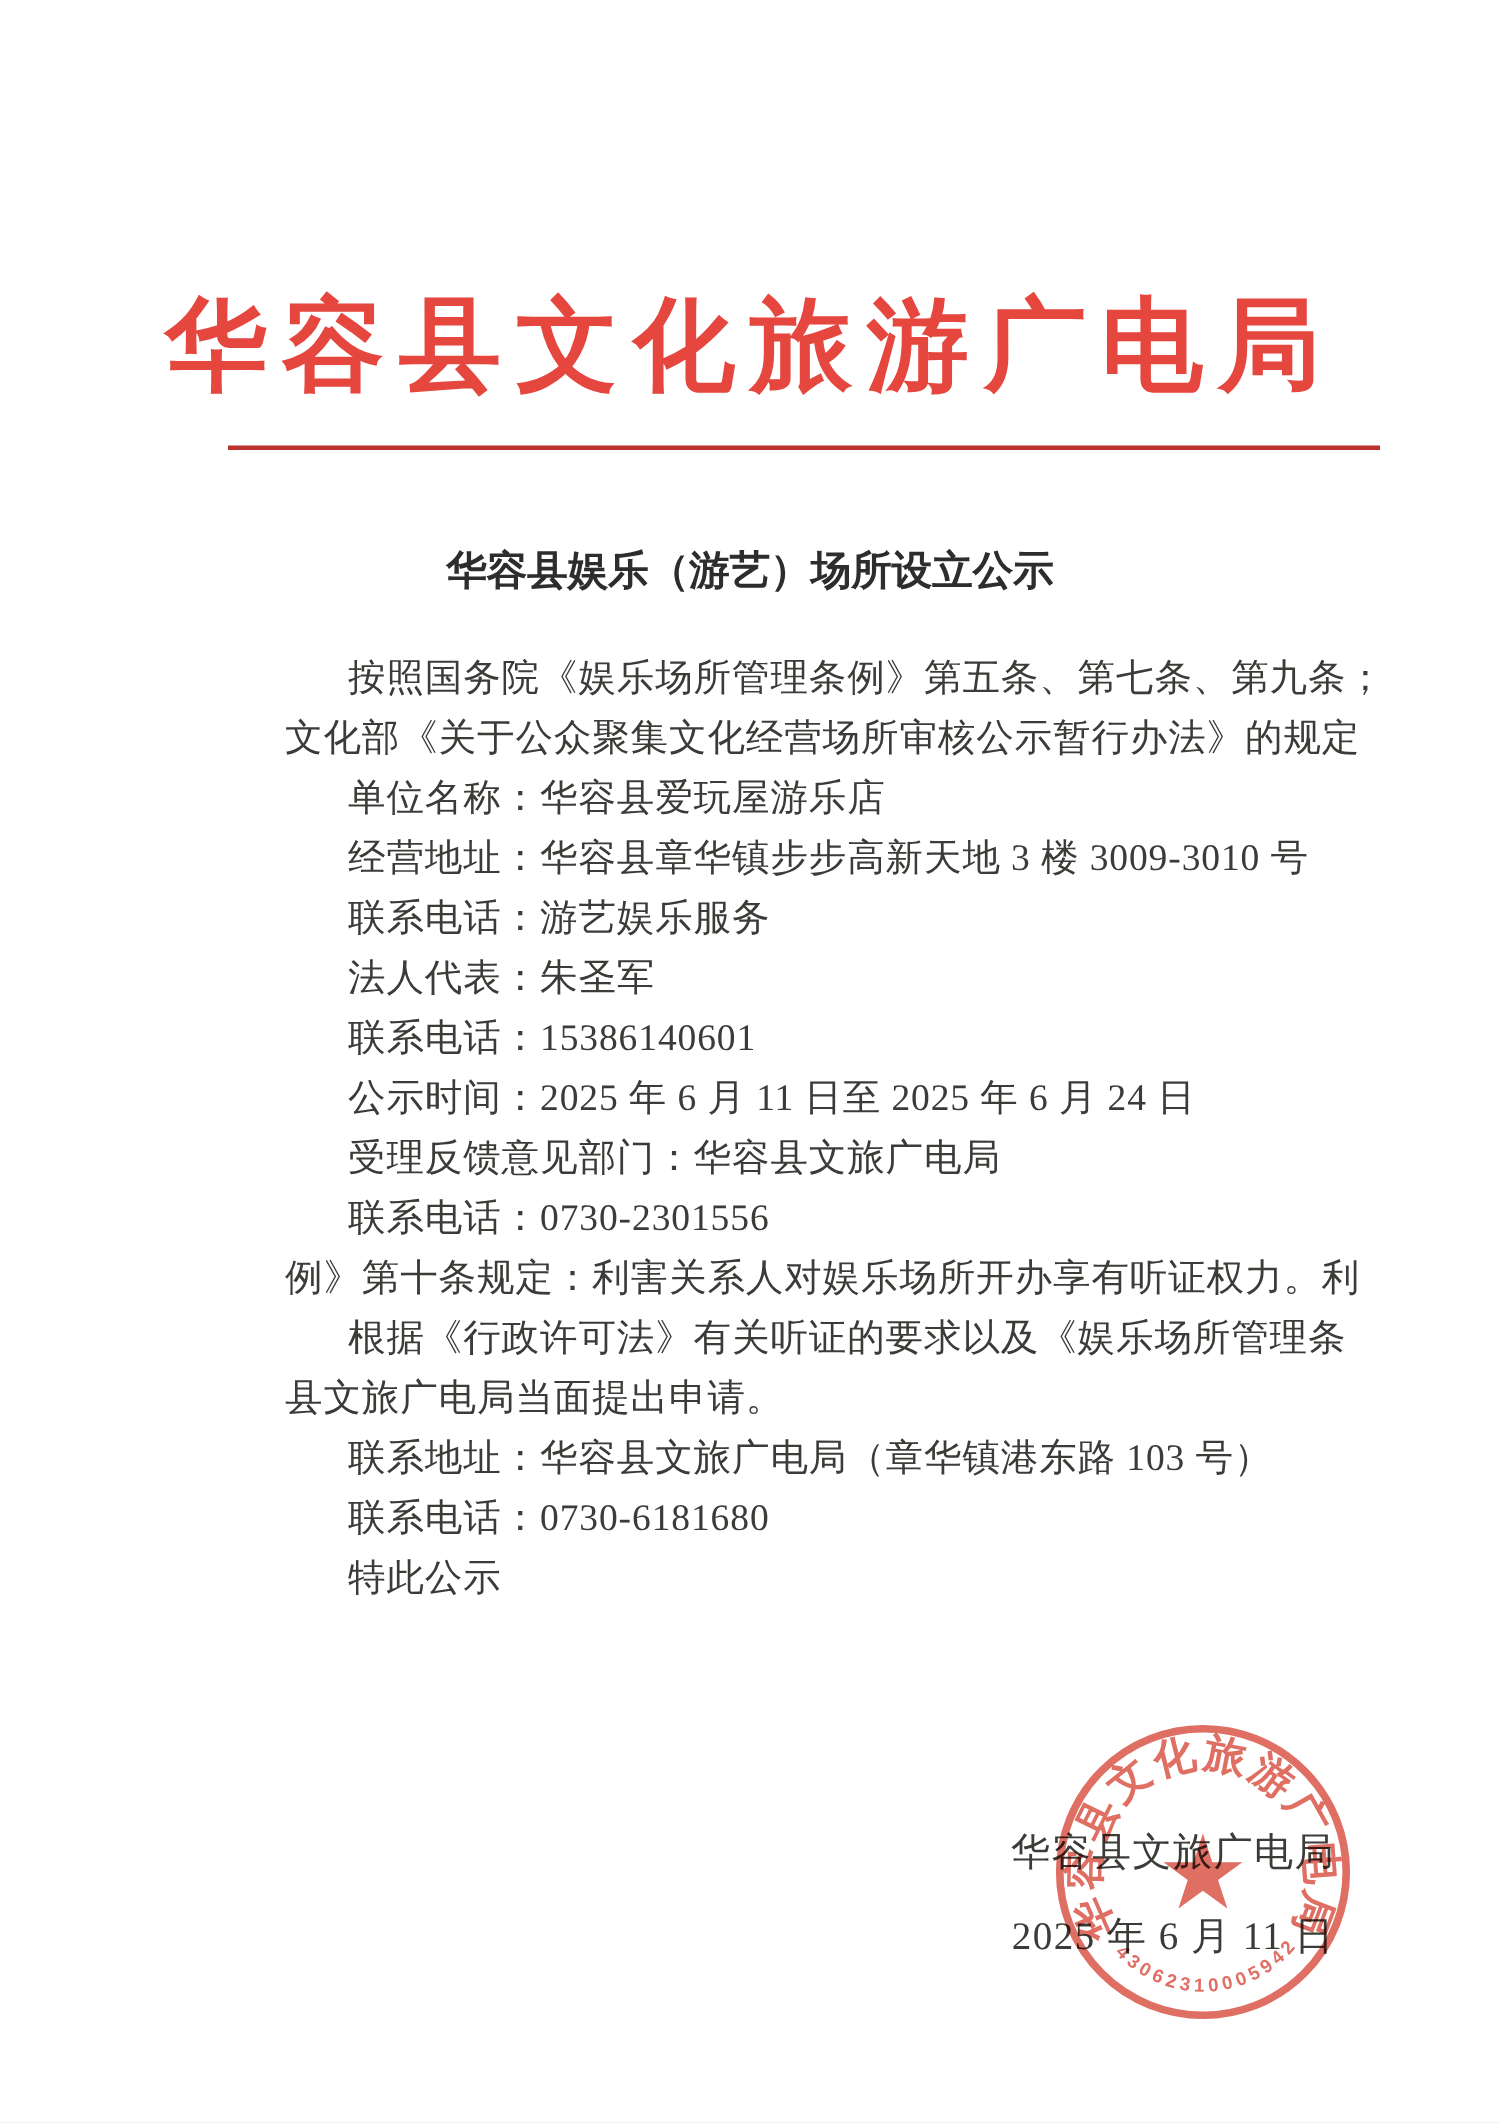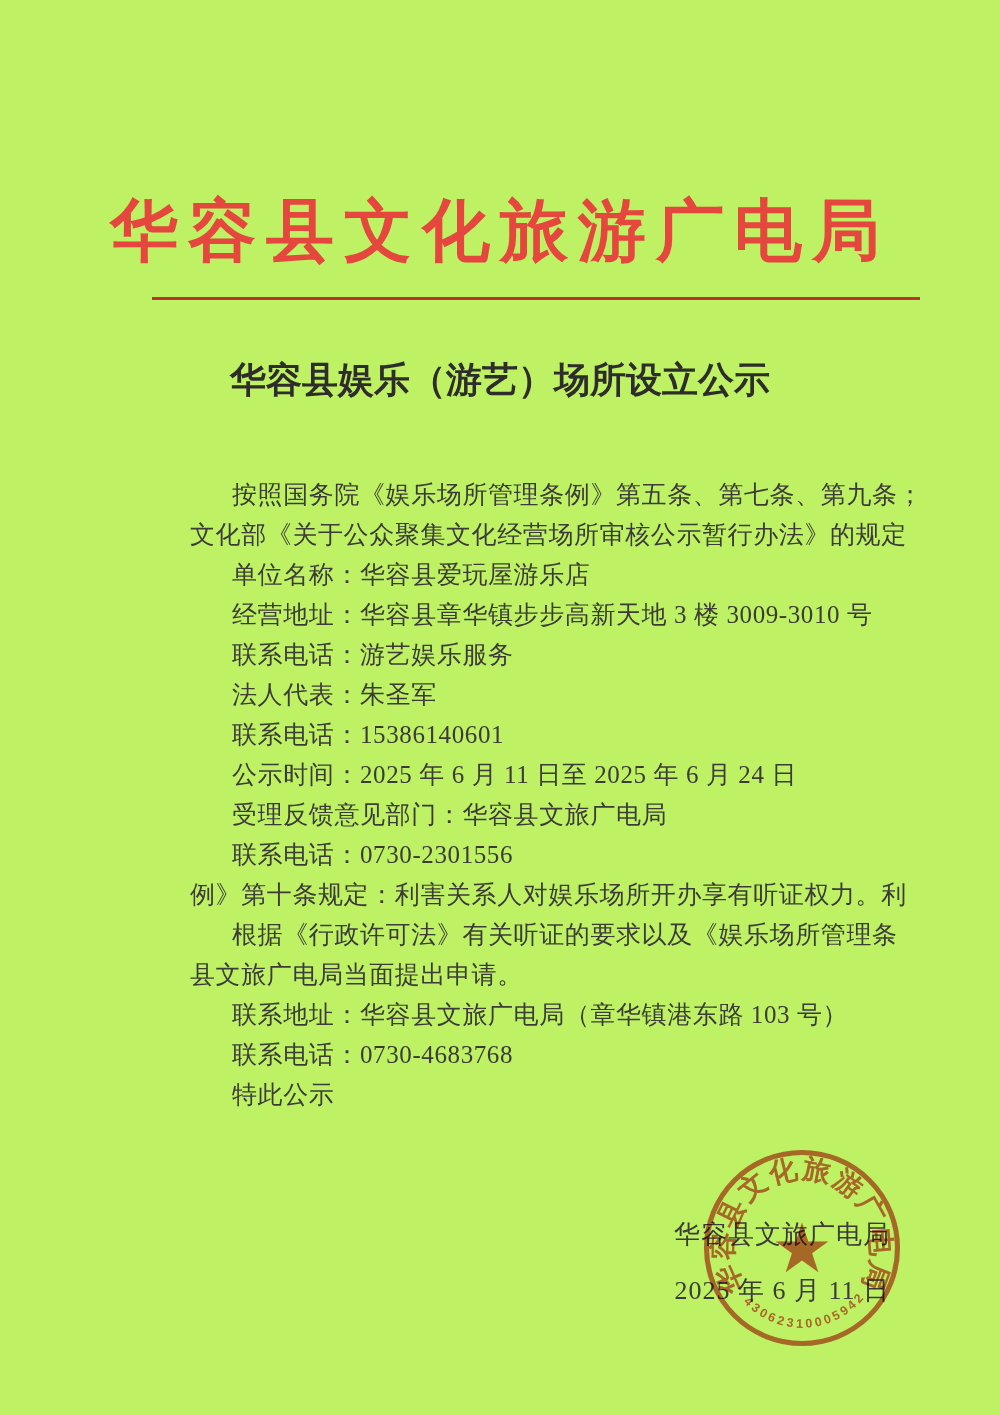--- a/index.html
+++ b/index.html
@@ -2,21 +2,21 @@
 <html><head>
 <meta charset="utf-8">
 <style>
   * { margin: 0; padding: 0; box-sizing: border-box; }
   html, body { background: #e9e9e9; }
   .page {
     position: relative;
     width: 1000px;
     height: 1415px;
     margin: 0 auto;
-    background: #bef264;
+    background: #ffffff;
     overflow: hidden;
     font-family: "Liberation Serif", "DejaVu Serif", serif;
     color: #3c3b38;
   }
   .letterhead {
     position: absolute;
     top: 192px;
     left: 0;
     right: 0;
     text-align: center;
@@ -35,30 +35,30 @@
     width: 768px;
     height: 3px;
     background: #bc332d;
   }
   .doc-title {
     position: absolute;
     top: 356px;
     left: 0;
     right: 0;
     text-align: center;
-    font-size: 36px;
+    font-size: 27px;
     line-height: 48px;
     font-weight: bold;
     color: #2e2d2b;
     font-family: "Liberation Sans", "DejaVu Sans", sans-serif;
     white-space: nowrap;
   }
   .body-text {
     position: absolute;
-    top: 475px;
+    top: 433px;
     left: 190px;
     width: 700px;
     font-size: 25px;
     letter-spacing: 0.6px;
   }
   .line {
     height: 40px;
     line-height: 40px;
     white-space: nowrap;
   }
@@ -103,21 +103,21 @@
     <div class="line indent">联系电话：游艺娱乐服务</div>
     <div class="line indent">法人代表：朱圣军</div>
     <div class="line indent">联系电话：15386140601</div>
     <div class="line indent">公示时间：2025 年 6 月 11 日至 2025 年 6 月 24 日</div>
     <div class="line indent">受理反馈意见部门：华容县文旅广电局</div>
     <div class="line indent">联系电话：0730-2301556</div>
     <div class="line">例》第十条规定：利害关系人对娱乐场所开办享有听证权力。利</div>
     <div class="line indent">根据《行政许可法》有关听证的要求以及《娱乐场所管理条</div>
     <div class="line">县文旅广电局当面提出申请。</div>
     <div class="line indent">联系地址：华容县文旅广电局（章华镇港东路 103 号）</div>
-    <div class="line indent">联系电话：0730-4683768</div>
+    <div class="line indent">联系电话：0730-6181680</div>
     <div class="line indent">特此公示</div>
   </div>
 
   <div class="signature">
     <div class="sig-org">华容县文旅广电局</div>
     <div class="sig-date">2025 年 6 月 11 日</div>
   </div>
 
   <svg class="stamp" viewBox="0 0 220 220" aria-hidden="true">
     <circle cx="110" cy="110" r="103" fill="none" stroke="#dd6156" stroke-width="5.5"></circle>

